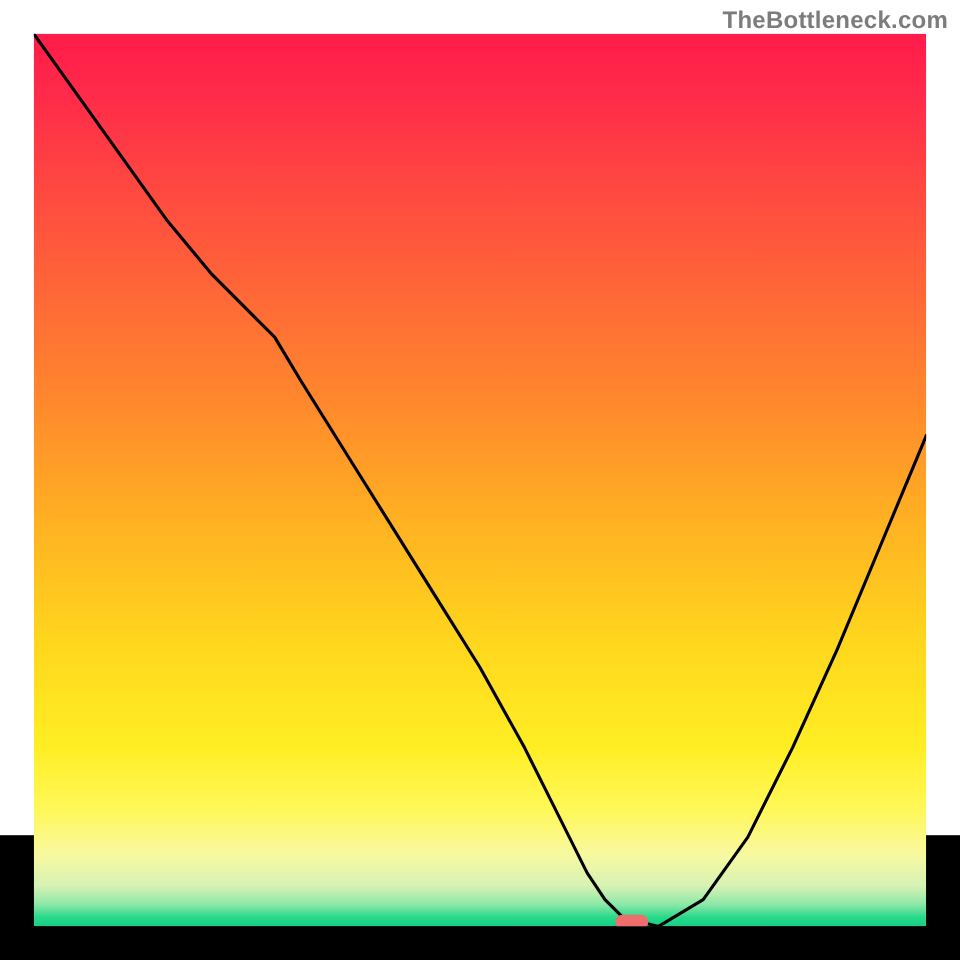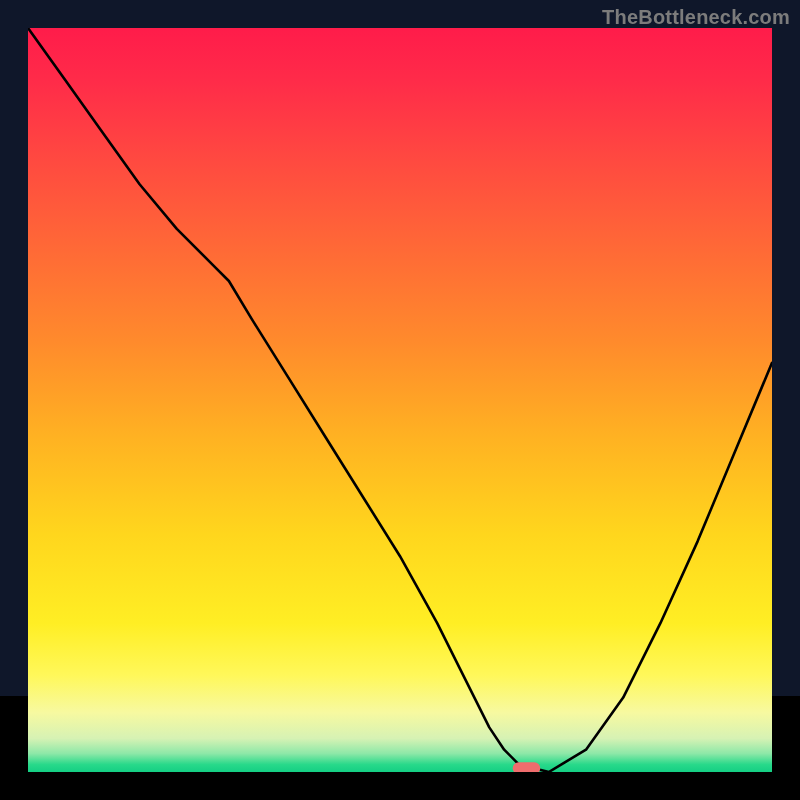--- a/index.html
+++ b/index.html
@@ -8,21 +8,21 @@
     width: 800px;
     height: 800px;
     background: #000;
     font-family: Arial, Helvetica, sans-serif;
     overflow: hidden;
   }
   .frame {
     position: relative;
     width: 800px;
     height: 696px;
-    background: #0f172a;
+    background: #ffffff;
   }
   .plot-area {
     position: absolute;
     left: 28px;
     top: 28px;
     width: 744px;
     height: 744px;
     overflow: hidden;
   }
   .gradient-bg {

